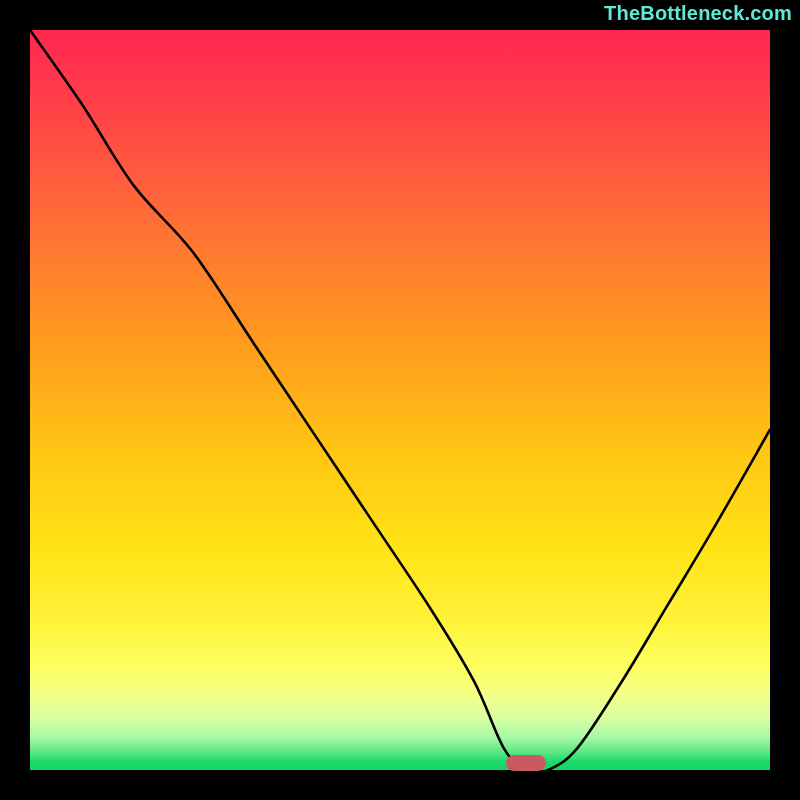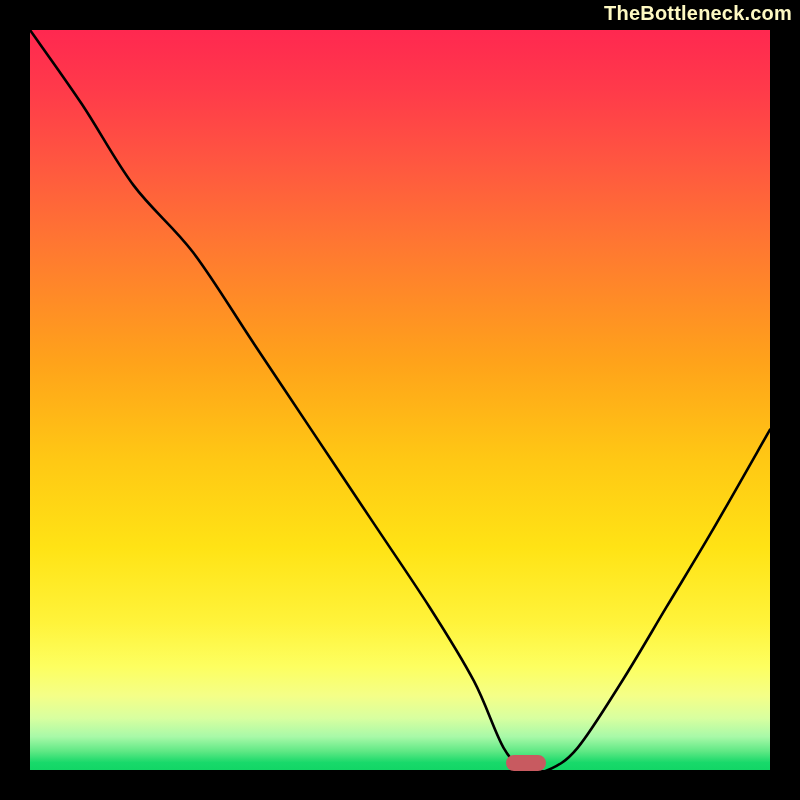--- a/index.html
+++ b/index.html
@@ -14,21 +14,21 @@
   .outer {
     position: relative;
     width: 800px;
     height: 800px;
     background: #000;
   }
   .watermark {
     position: absolute;
     top: 2px;
     right: 8px;
-    color: #fef9c3;
+    color: #5eead4;
     font-size: 20px;
     font-weight: 600;
     letter-spacing: 0.2px;
   }
   .plot {
     position: absolute;
     left: 30px;
     top: 30px;
     width: 740px;
     height: 740px;

